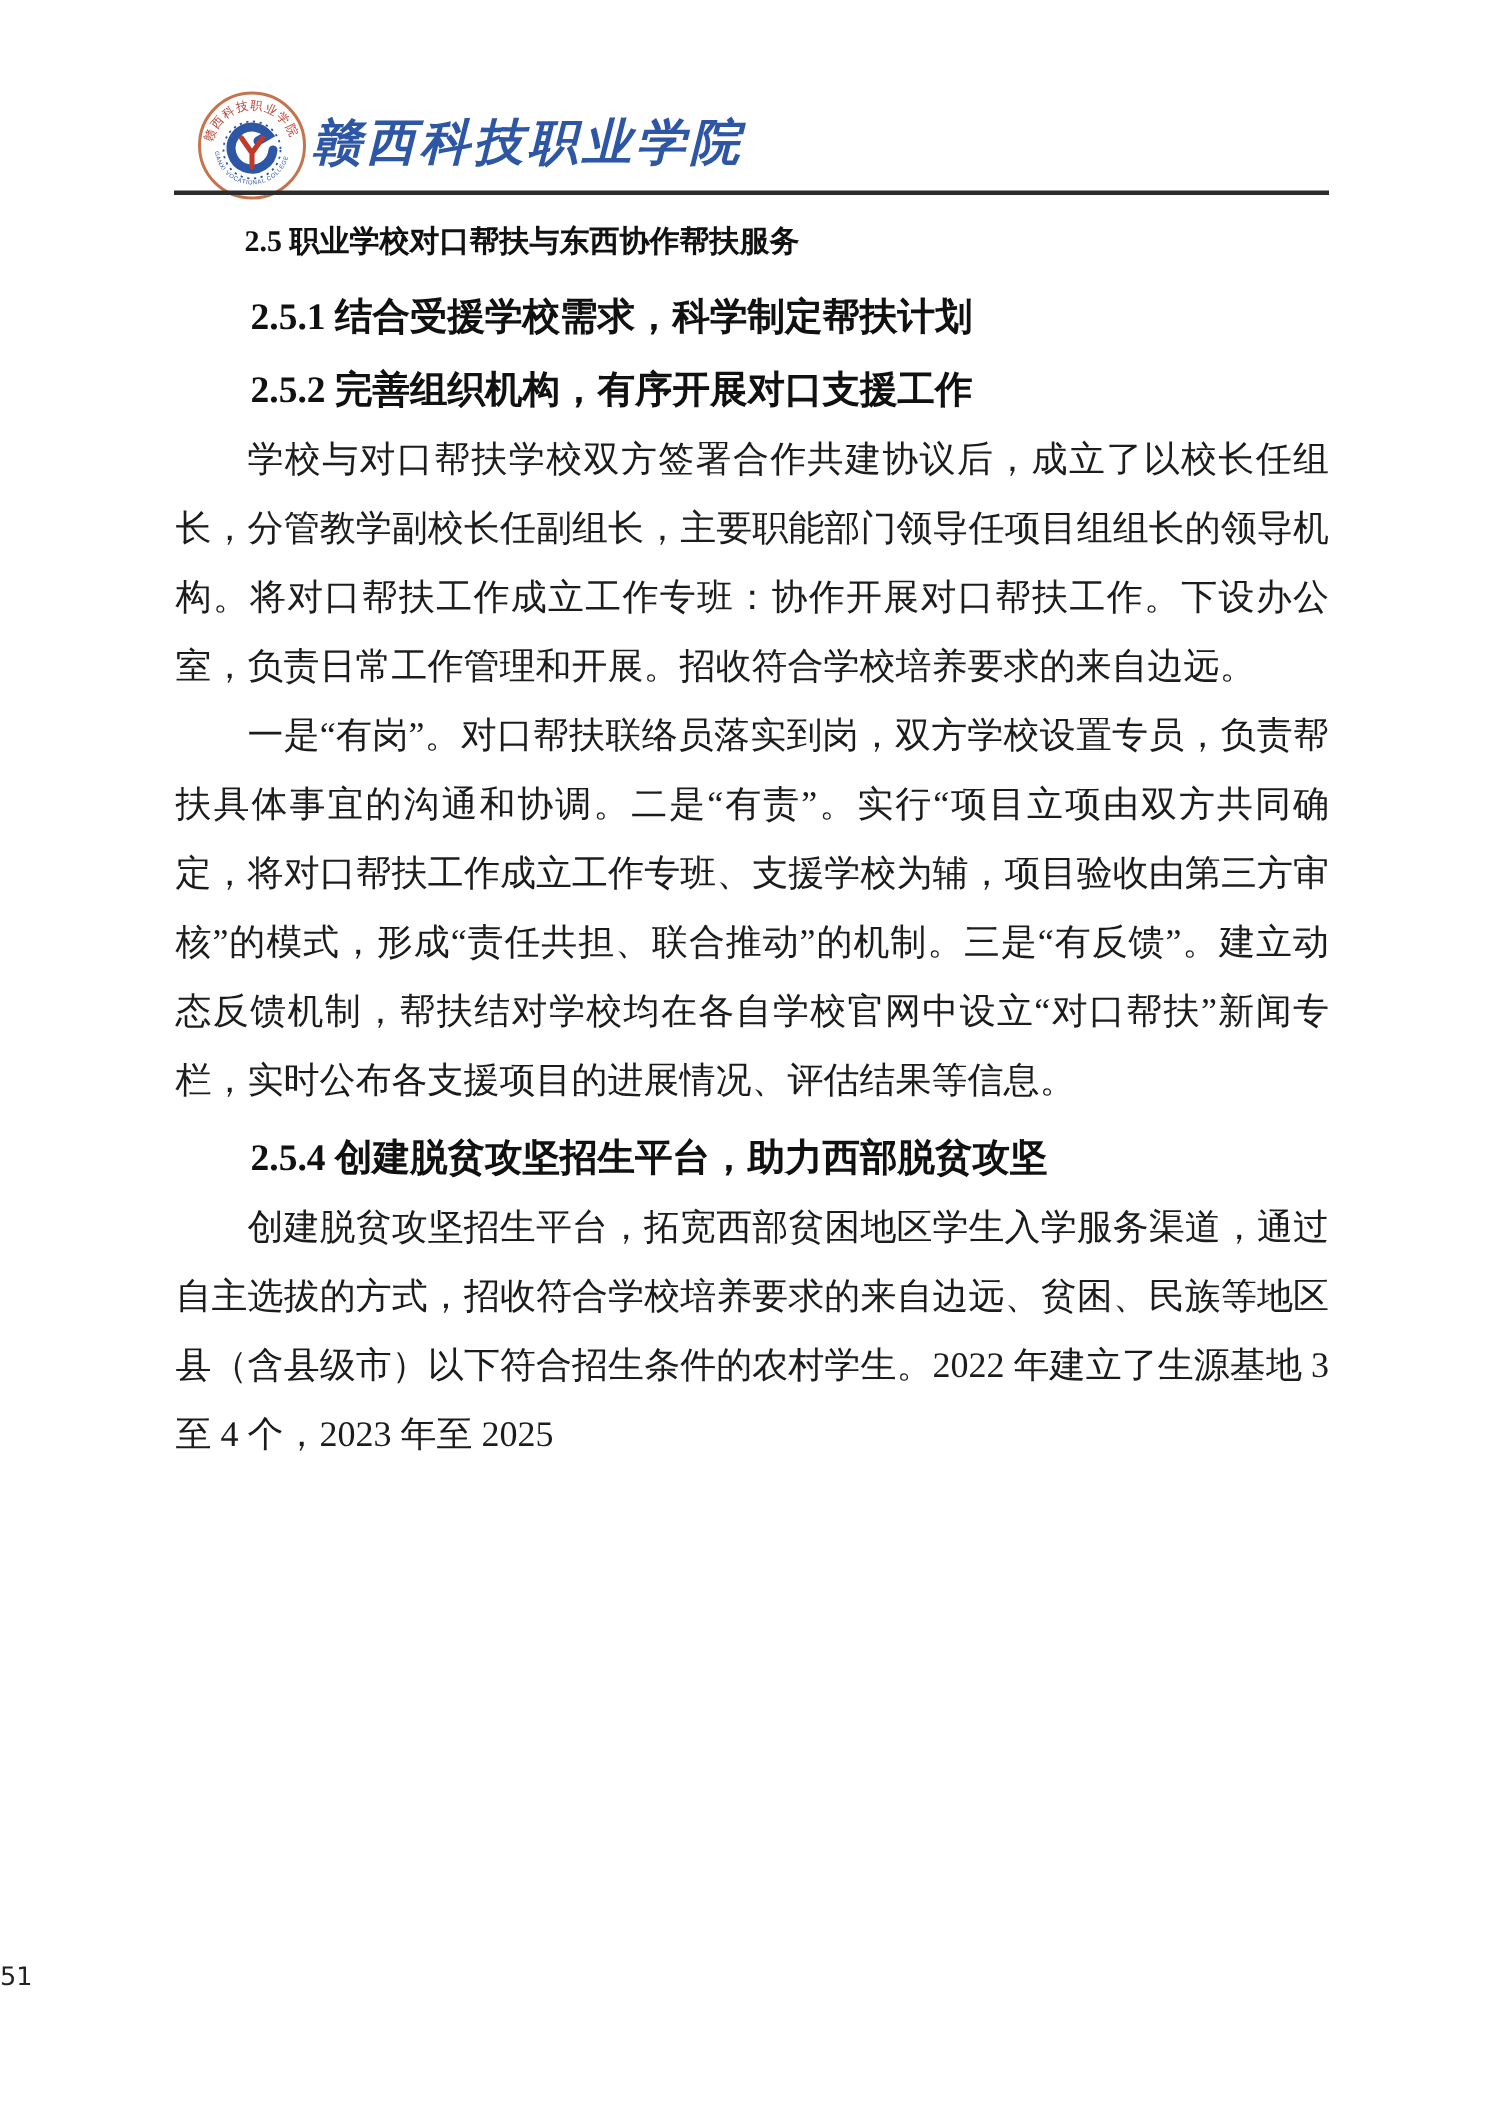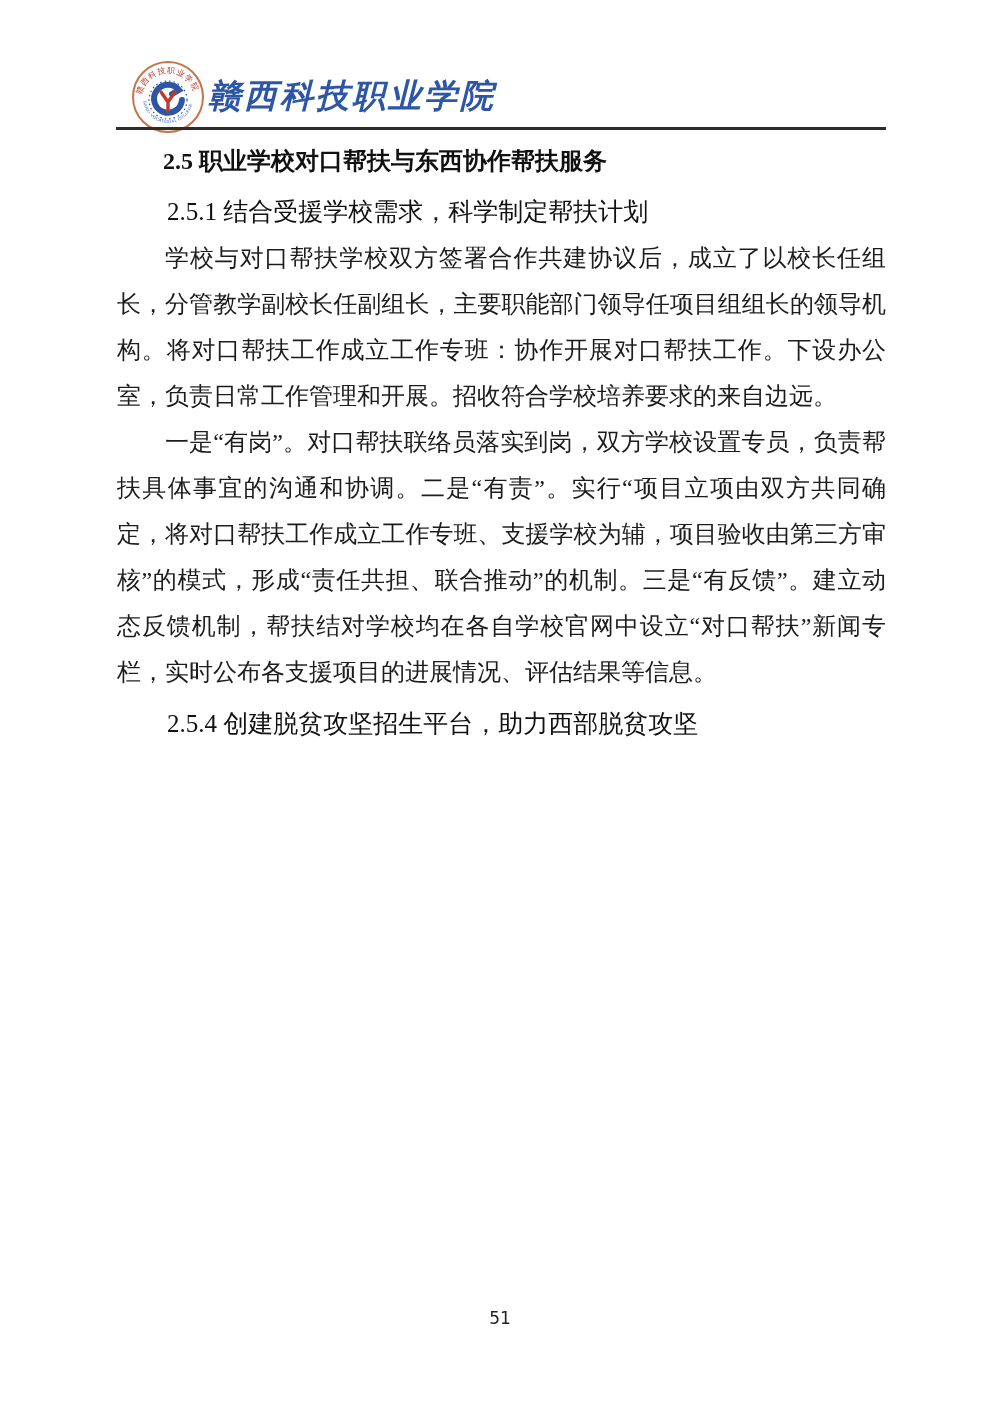--- a/index.html
+++ b/index.html
@@ -36,46 +36,45 @@
     position: absolute; left: 116px; top: 127px;
     width: 770px; height: 3px;
     background: #2c2c2c;
   }
   
   .content {
     position: absolute; left: 117px; top: 141px;
     width: 769px;
   }
   .doc-title {
-    font-size: 24px; line-height: 40px;
+    font-size: 20px; line-height: 40px;
     font-weight: bold; color: #111111;
     padding-left: 46px;
     margin: 0 0 11px 0;
     white-space: nowrap;
   }
   .sub-heading {
     font-size: 25px; line-height: 40px;
-    font-weight: normal; color: #111111;
+    font-weight: bold; color: #111111;
     text-indent: 2em;
     margin: 9px 0 3px 0;
     white-space: nowrap;
   }
   .body-para {
     font-size: 24px; line-height: 46px;
     color: #1c1c1c;
     text-indent: 2em;
     text-align: justify;
     text-justify: inter-character;
     margin: 0;
   }
   
   .page-number {
     position: absolute; left: 0; top: 1308px;
     width: 1000px;
-    text-align: center;
     font-family: "DejaVu Sans", "Liberation Sans", sans-serif;
     font-size: 17px; color: #222222;
   }
 </style>
 </head>
 <body>
 
 <div class="page">
 
   <div class="header">
@@ -110,23 +109,25 @@
 
     <div class="header-rule"></div>
   </div>
 
   <div class="content">
 
     <h1 class="doc-title">2.5 职业学校对口帮扶与东西协作帮扶服务</h1>
 
     <h2 class="sub-heading">2.5.1 结合受援学校需求，科学制定帮扶计划</h2>
 
+    <h2 class="sub-heading">2.5.2 完善组织机构，有序开展对口支援工作</h2>
     <p class="body-para">学校与对口帮扶学校双方签署合作共建协议后，成立了以校长任组长，分管教学副校长任副组长，主要职能部门领导任项目组组长的领导机构。将对口帮扶工作成立工作专班：协作开展对口帮扶工作。下设办公室，负责日常工作管理和开展。招收符合学校培养要求的来自边远。</p>
 
     <p class="body-para">一是“有岗”。对口帮扶联络员落实到岗，双方学校设置专员，负责帮扶具体事宜的沟通和协调。二是“有责”。实行“项目立项由双方共同确定，将对口帮扶工作成立工作专班、支援学校为辅，项目验收由第三方审核”的模式，形成“责任共担、联合推动”的机制。三是“有反馈”。建立动态反馈机制，帮扶结对学校均在各自学校官网中设立“对口帮扶”新闻专栏，实时公布各支援项目的进展情况、评估结果等信息。</p>
 
     <h2 class="sub-heading">2.5.4 创建脱贫攻坚招生平台，助力西部脱贫攻坚</h2>
+    <p class="body-para">创建脱贫攻坚招生平台，拓宽西部贫困地区学生入学服务渠道，通过自主选拔的方式，招收符合学校培养要求的来自边远、贫困、民族等地区县（含县级市）以下符合招生条件的农村学生。2022 年建立了生源基地 3 至 4 个，2023 年至 2025</p>
 
   </div>
 
   <div class="page-number">51</div>
 
 </div>
 
 </body></html>

